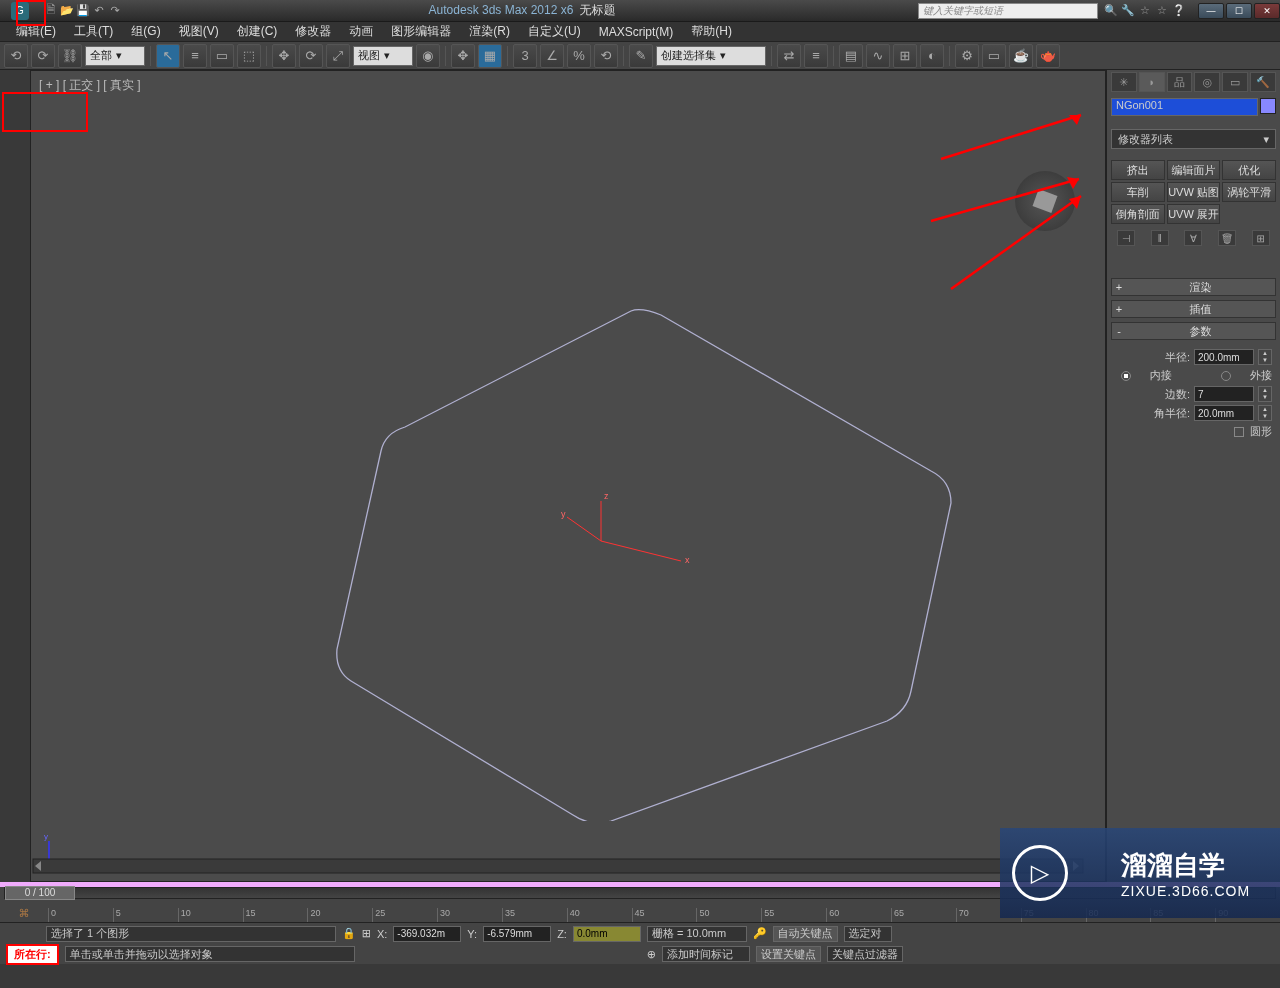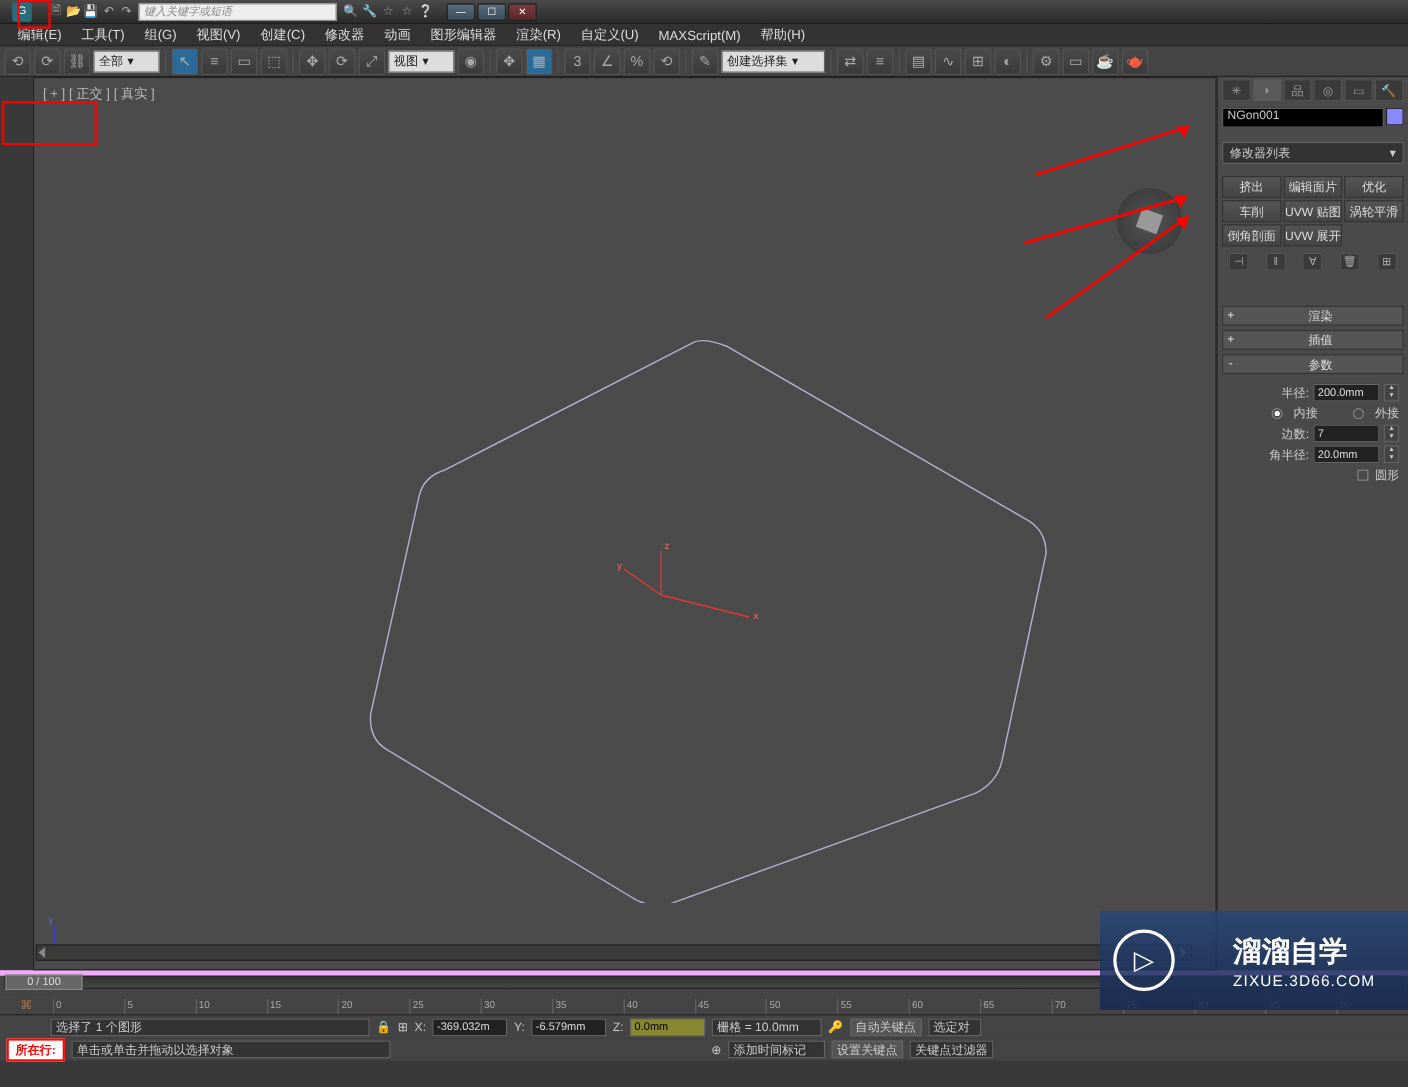--- a/index.html
+++ b/index.html
@@ -40,21 +40,21 @@
 .gizmo-cube { width: 20px; height: 18px; background: #999; transform: rotate(20deg); }
 .axis-corner { position: absolute; bottom: 10px; left: 10px; }
 .red-box { position: absolute; border: 2px solid #ff0000; }
 
 
 .cmd-panel { width: 174px; background: #4a4a4a; border-left: 1px solid #222; display: flex; flex-direction: column; padding: 2px; }
 .cmd-tabs { height: 22px; display: flex; gap: 2px; padding: 0 2px; }
 .cmd-tab { flex: 1; height: 20px; border: 1px solid #555; background: #3a3a3a; display: flex; align-items: center; justify-content: center; color: #999; font-size: 11px; }
 .cmd-tab.active { background: #5a5a5a; }
 .obj-name { margin: 4px 2px; display: flex; gap: 2px; }
-.obj-name-input { flex: 1; height: 18px; background: #000000; border: 1px solid #666; color: #ccc; padding: 0 4px; font-size: 11px; }
+.obj-name-input { flex: 1; height: 18px; background: #1d4ed8; border: 1px solid #666; color: #ccc; padding: 0 4px; font-size: 11px; }
 .color-swatch { width: 16px; height: 16px; background: #8888ff; border: 1px solid #222; }
 .mod-list-label { margin: 9px 2px; height: 20px; background: #333; border: 1px solid #666; color: #ccc; padding: 2px 6px; font-size: 11px; display: flex; align-items: center; justify-content: space-between; }
 .mod-btns { display: grid; grid-template-columns: 1fr 1fr 1fr; gap: 2px; padding: 2px; }
 .mod-btn { height: 20px; background: linear-gradient(#555,#444); border: 1px solid #333; color: #ddd; font-size: 11px; display: flex; align-items: center; justify-content: center; }
 .mod-stack { margin: 4px 2px; height: 90px; background: #333; border: 1px solid #666; padding: 0; }
 .mod-stack-item { background: #2a5a9a; color: #fff; padding: 3px 8px; font-size: 11px; }
 .mod-tools { display: flex; gap: 3px; padding: 4px 2px; justify-content: space-around; }
 .mod-tools span { width: 18px; height: 16px; border: 1px solid #555; background: #3a3a3a; display: flex; align-items: center; justify-content: center; font-size: 10px; color: #aaa; }
 .rollout-header { height: 18px; background: #555; border: 1px solid #333; color: #ddd; text-align: center; font-size: 11px; display: flex; align-items: center; margin: 2px 2px; }
 .rollout-header .sign { width: 14px; text-align: center; }
@@ -95,20 +95,23 @@
   <div class="app-icon">
       <div class="app-icon-box">G</div>
     </div>
   <div class="title-tool-icons">
     <span>🗎</span>
     <span>📂</span>
     <span>💾</span>
     <span>↶</span>
     <span>↷</span>
   </div>
+  <div class="title-text">
+    <span>Autodesk 3ds Max  2012 x6</span><span class="title-file">无标题</span>
+  </div>
   <div class="search-box">键入关键字或短语</div>
   <div class="title-right">
     <span>🔍</span>
     <span>🔧</span>
     <span>☆</span>
     <span>☆</span>
     <span>❔</span>
   </div>
   <div class="win-controls">
     <div class="win-btn">—</div>
@@ -151,21 +154,21 @@
   <div class="sep"></div>
   <div class="tool-btn">✥</div>
   <div class="tool-btn active">▦</div>
   <div class="sep"></div>
   <div class="tool-btn">3</div>
   <div class="tool-btn">∠</div>
   <div class="tool-btn">%</div>
   <div class="tool-btn">⟲</div>
   <div class="sep"></div>
   <div class="tool-btn">✎</div>
-  <div class="tool-dropdown" style="width:94px"><span>创建选择集</span> ▾</div>
+  <div class="tool-dropdown" style="width:110px"><span>创建选择集</span> ▾</div>
   <div class="sep"></div>
   <div class="tool-btn">⇄</div>
   <div class="tool-btn">≡</div>
   <div class="sep"></div>
   <div class="tool-btn">▤</div>
   <div class="tool-btn">∿</div>
   <div class="tool-btn">⊞</div>
   <div class="tool-btn">◐</div>
   <div class="sep"></div>
   <div class="tool-btn">⚙</div>
@@ -266,21 +269,21 @@
       </div>
     <div class="rollout-body">
       <div class="param-row">
         <span>半径:</span>
         <div class="spinner">200.0mm</div>
         <div class="spinner-btns">
             <span>▲</span>
             <span>▼</span>
           </div>
       </div>
-      <div class="param-row" style="justify-content:flex-end;gap:10px;padding-left:6px">
+      <div class="param-row" style="justify-content:space-between;gap:10px;padding-left:6px">
         <span class="radio checked"></span>
         <span>内接</span>
         <span style="width:12px"></span>
         <span class="radio"></span>
         <span>外接</span>
       </div>
       <div class="param-row">
         <span>边数:</span>
         <div class="spinner">7</div>
         <div class="spinner-btns">

